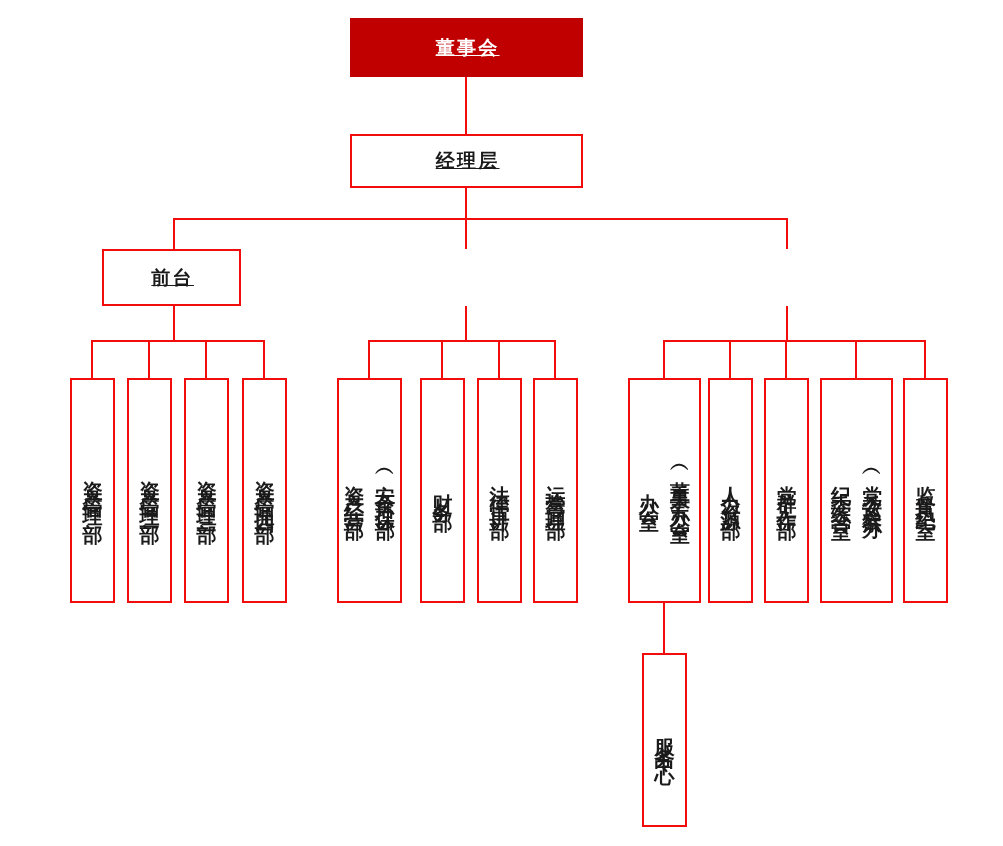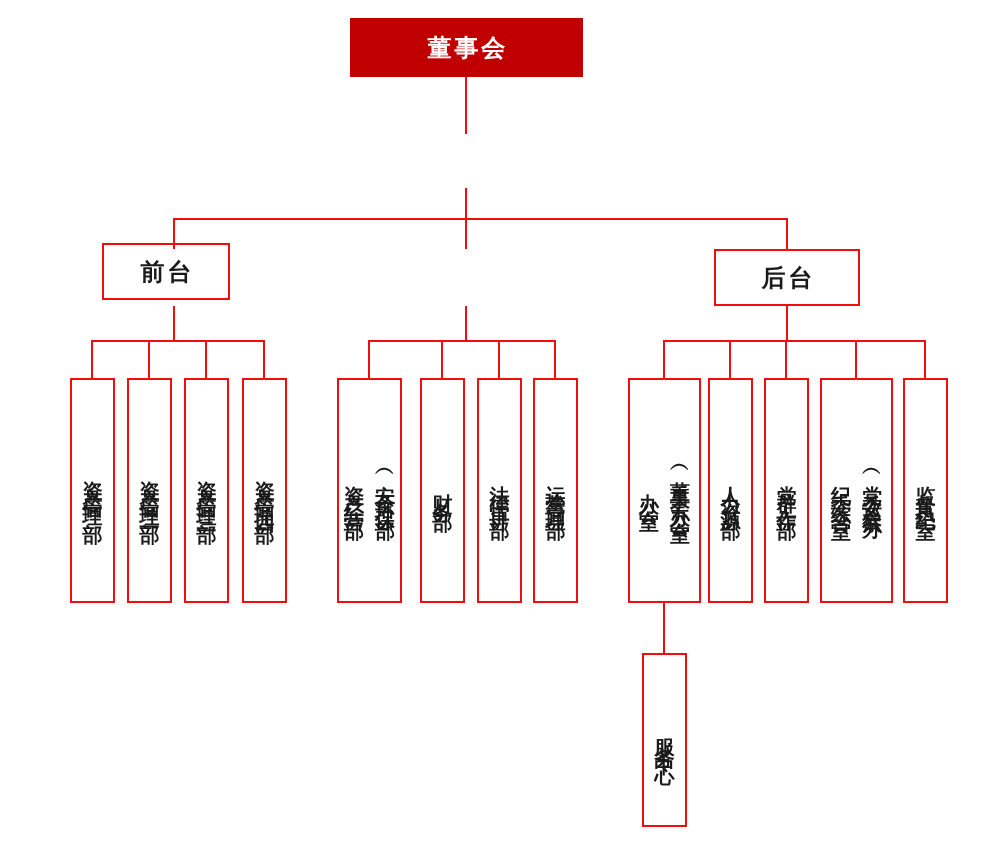--- a/index.html
+++ b/index.html
@@ -26,23 +26,24 @@
     align-items:center;
     justify-content:center;
     color:var(--text-black);
     font-weight:700;
   }
   .node .lbl{
     white-space:pre-line;
     text-align:center;
   }
   .node.h .lbl{
-    font-size:24px;
+    font-size:19px;
     letter-spacing:0.12em;
     text-indent:0.12em;
+    text-decoration:underline;
   }
   .node.filled{
     background:var(--fill-red);
     border-color:var(--fill-red);
     color:var(--text-white);
   }
   .node.v .lbl{
     writing-mode:vertical-rl;
     text-orientation:mixed;
     font-size:20px;
@@ -58,26 +59,26 @@
 </style>
 </head>
 <body>
 
 <div class="canvas">
 
   <div class="node h filled" style="left:350px;top:18px;width:233px;height:59px">
     <span class="lbl">董事会</span>
   </div>
 
+  <div class="node h" style="left:350px;top:134px;width:233px;height:54px">
+    <span class="lbl">经理层</span>
+  </div>
 
-  <div class="node h" style="left:102px;top:243px;width:128px;height:57px">
+  <div class="node h" style="left:102px;top:249px;width:139px;height:57px">
     <span class="lbl">前台</span>
-  </div>
-  <div class="node h" style="left:714px;top:249px;width:146px;height:57px">
-    <span class="lbl">后台</span>
   </div>
 
   <div class="node v" style="left:70px;top:378px;width:45px;height:225px">
     <span class="lbl">资产管理一部</span>
   </div>
   <div class="node v" style="left:127px;top:378px;width:45px;height:225px">
     <span class="lbl">资产管理二部</span>
   </div>
   <div class="node v" style="left:184px;top:378px;width:45px;height:225px">
     <span class="lbl">资产管理三部</span>

